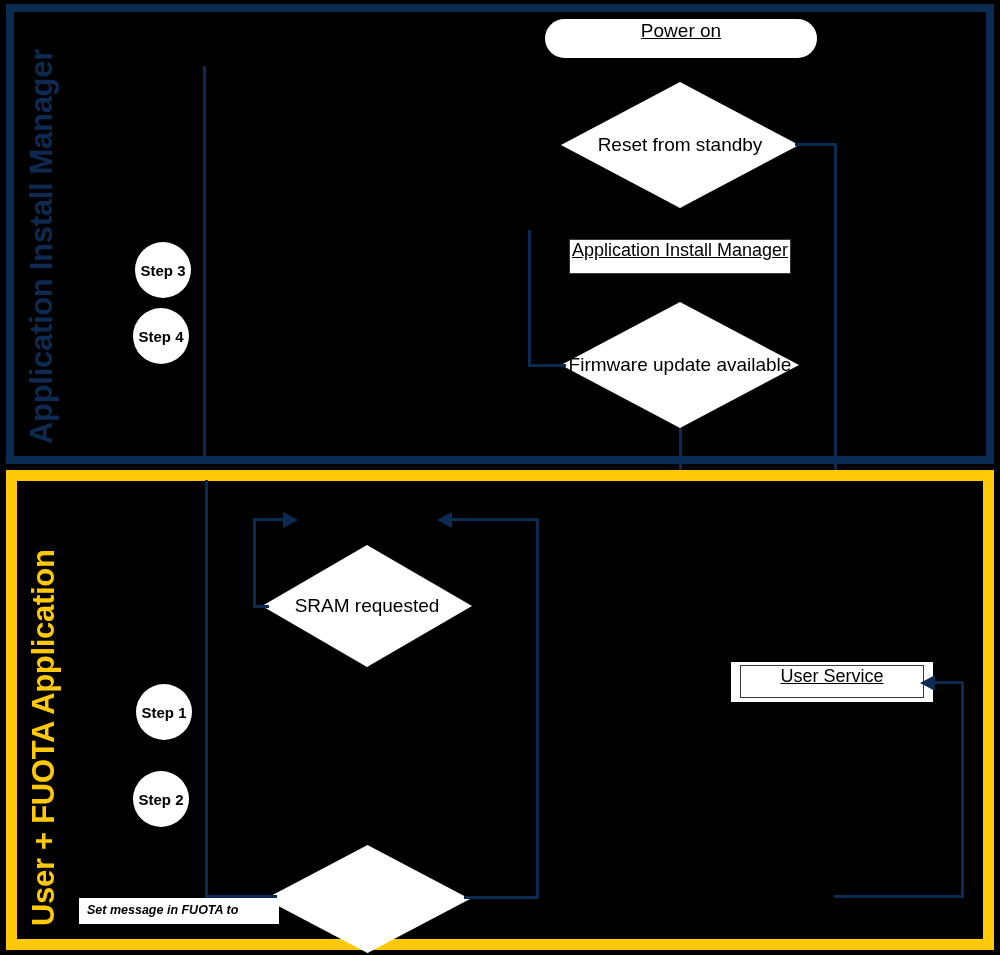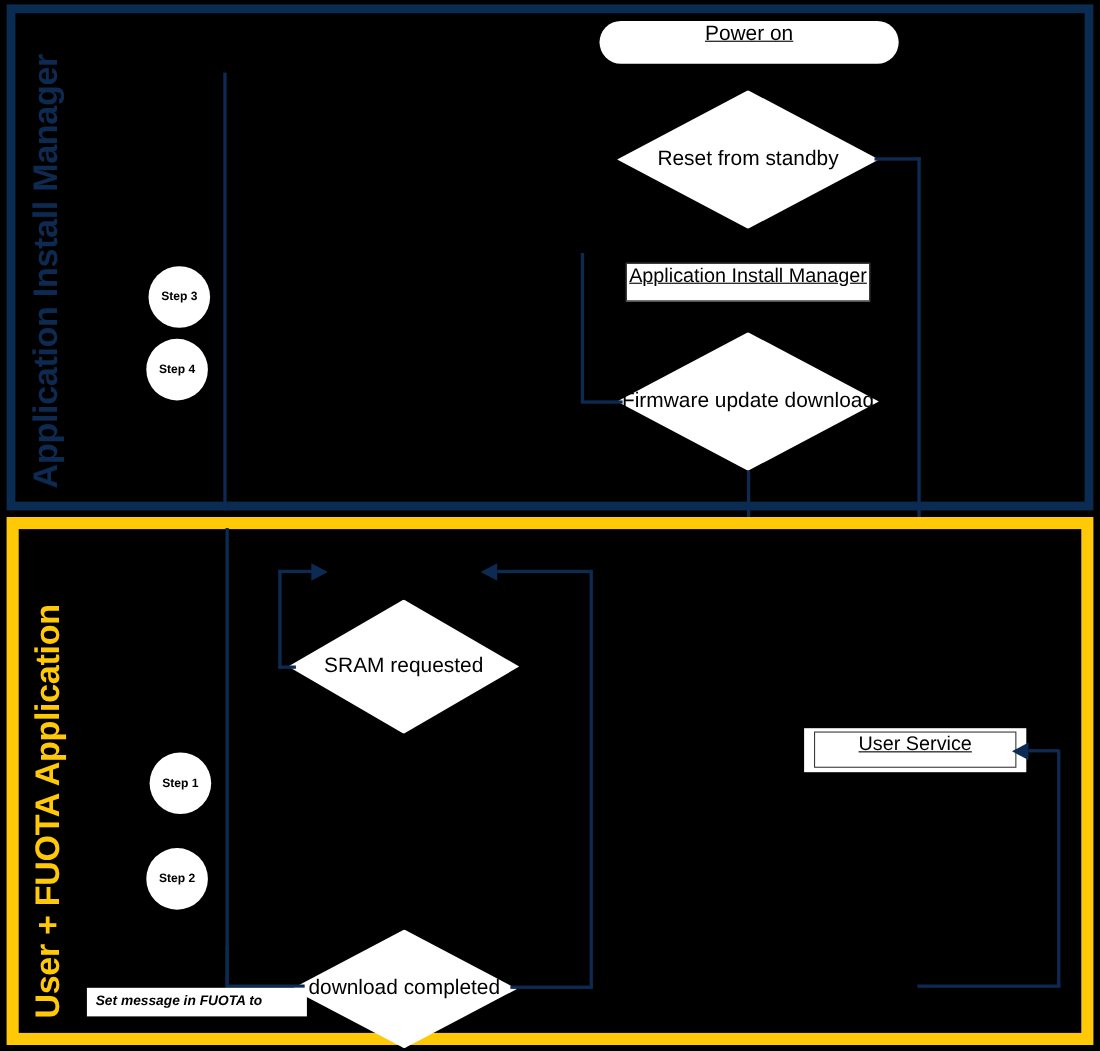--- a/index.html
+++ b/index.html
@@ -57,21 +57,21 @@
      clip-path:polygon(50% 0%,100% 50%,50% 100%,0% 50%);
      box-shadow:0 1px 2px rgba(255,255,255,0.35);
   }
   .diamond-label{
     position:absolute;left:0;top:50%;width:100%;transform:translateY(-50%);
     text-align:center;color:#000;font-size:19px;white-space:nowrap;
   }
 
   .step{
     position:absolute;width:56px;height:56px;border-radius:50%;
-    background:#ffffff;color:#000;font-size:11px;font-weight:bold;
+    background:#ffffff;color:#000;font-size:15px;font-weight:bold;
     display:flex;align-items:center;justify-content:center;
   }
 
   .note{
     position:absolute;background:#ffffff;color:#000;font-size:12.5px;
     font-style:italic;font-weight:bold;line-height:1.35;
     padding:4px 6px 5px 8px;box-sizing:border-box;
   }
 </style>
 </head>
@@ -98,21 +98,21 @@
     <div class="diamond-shape"></div>
     <div class="diamond-label">Reset from standby</div>
   </div>
 
   <div class="node process" style="left:569px;top:239px;width:222px;height:35px;">
     <span>Application Install Manager</span>
   </div>
 
   <div class="diamond-wrap" style="left:561px;top:302px;width:238px;height:126px;">
     <div class="diamond-shape"></div>
-    <div class="diamond-label">Firmware update download</div>
+    <div class="diamond-label">Firmware update available</div>
   </div>
 
   <div class="ln lnh" style="left:795px;top:143px;width:42px;"></div>
   <div class="ln lnv" style="left:834px;top:143px;height:755px;"></div>
 
   <div class="ln lnh" style="left:528px;top:364px;width:38px;"></div>
   <div class="ln lnv" style="left:528px;top:230px;height:136px;"></div>
 
   <div class="ln lnv" style="left:679px;top:428px;height:56px;"></div>
   <div class="ln lnh" style="left:370px;top:482px;width:312px;"></div>
@@ -134,21 +134,20 @@
     <div class="diamond-label">SRAM requested</div>
   </div>
 
   <div class="ln lnv" style="left:253px;top:518px;height:90px;"></div>
   <div class="ln lnh" style="left:253px;top:605px;width:16px;"></div>
   <div class="ln lnh" style="left:253px;top:518px;width:32px;"></div>
   <div class="arrow arrow-right" style="left:283px;top:512px;"></div>
 
   <div class="diamond-wrap" style="left:265px;top:845px;width:205px;height:108px;">
     <div class="diamond-shape"></div>
-    <div class="diamond-label">download completed</div>
   </div>
 
   <div class="ln lnh" style="left:464px;top:896px;width:75px;"></div>
   <div class="ln lnv" style="left:536px;top:518px;height:380px;"></div>
   <div class="ln lnh" style="left:452px;top:518px;width:86px;"></div>
   <div class="arrow arrow-left" style="left:437px;top:512px;"></div>
 
   <div class="ln lnv" style="left:205px;top:860px;height:38px;"></div>
   <div class="ln lnh" style="left:205px;top:895px;width:72px;"></div>
 

